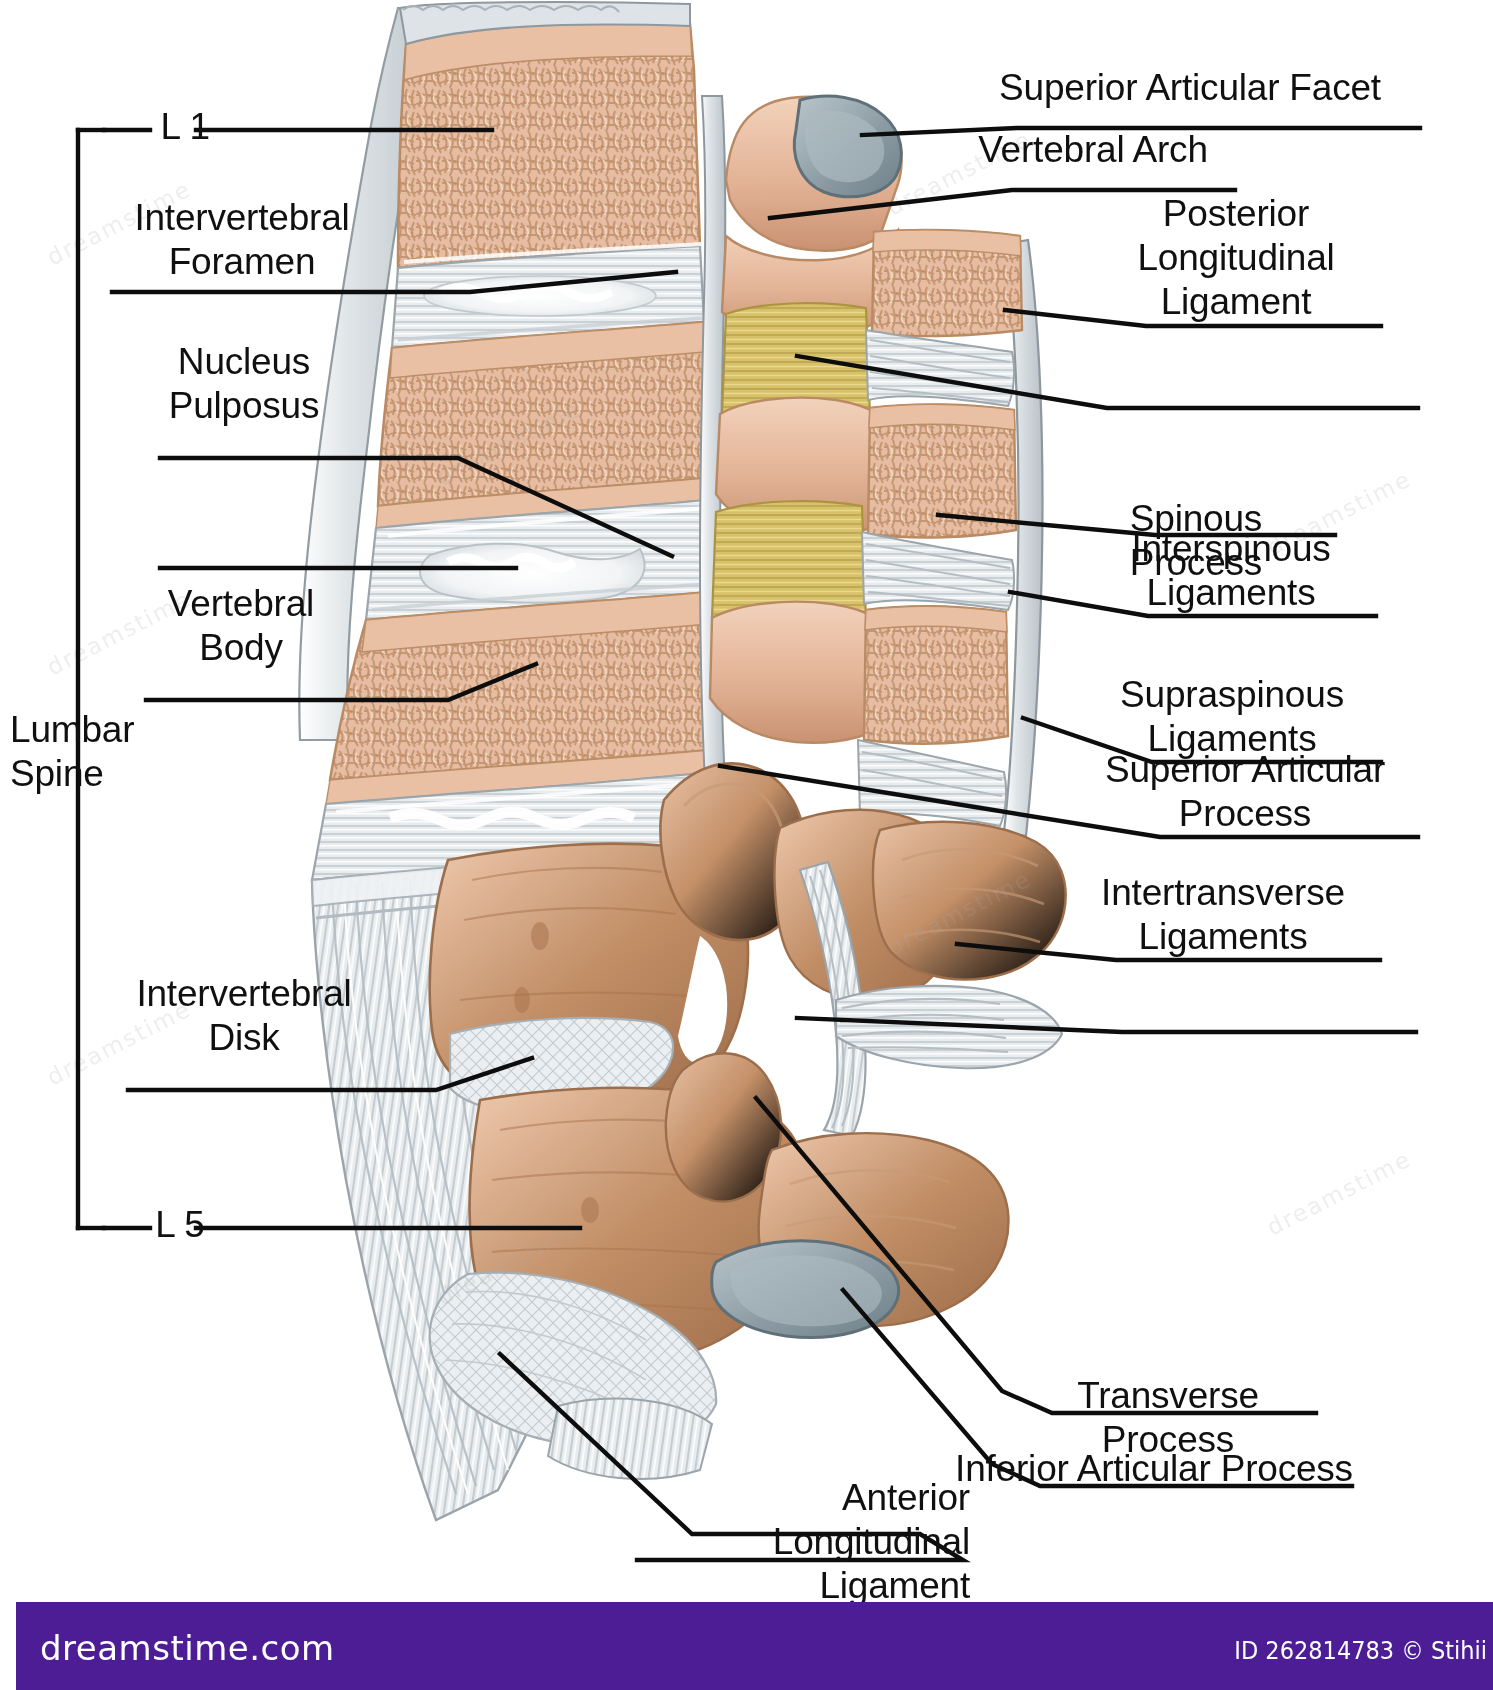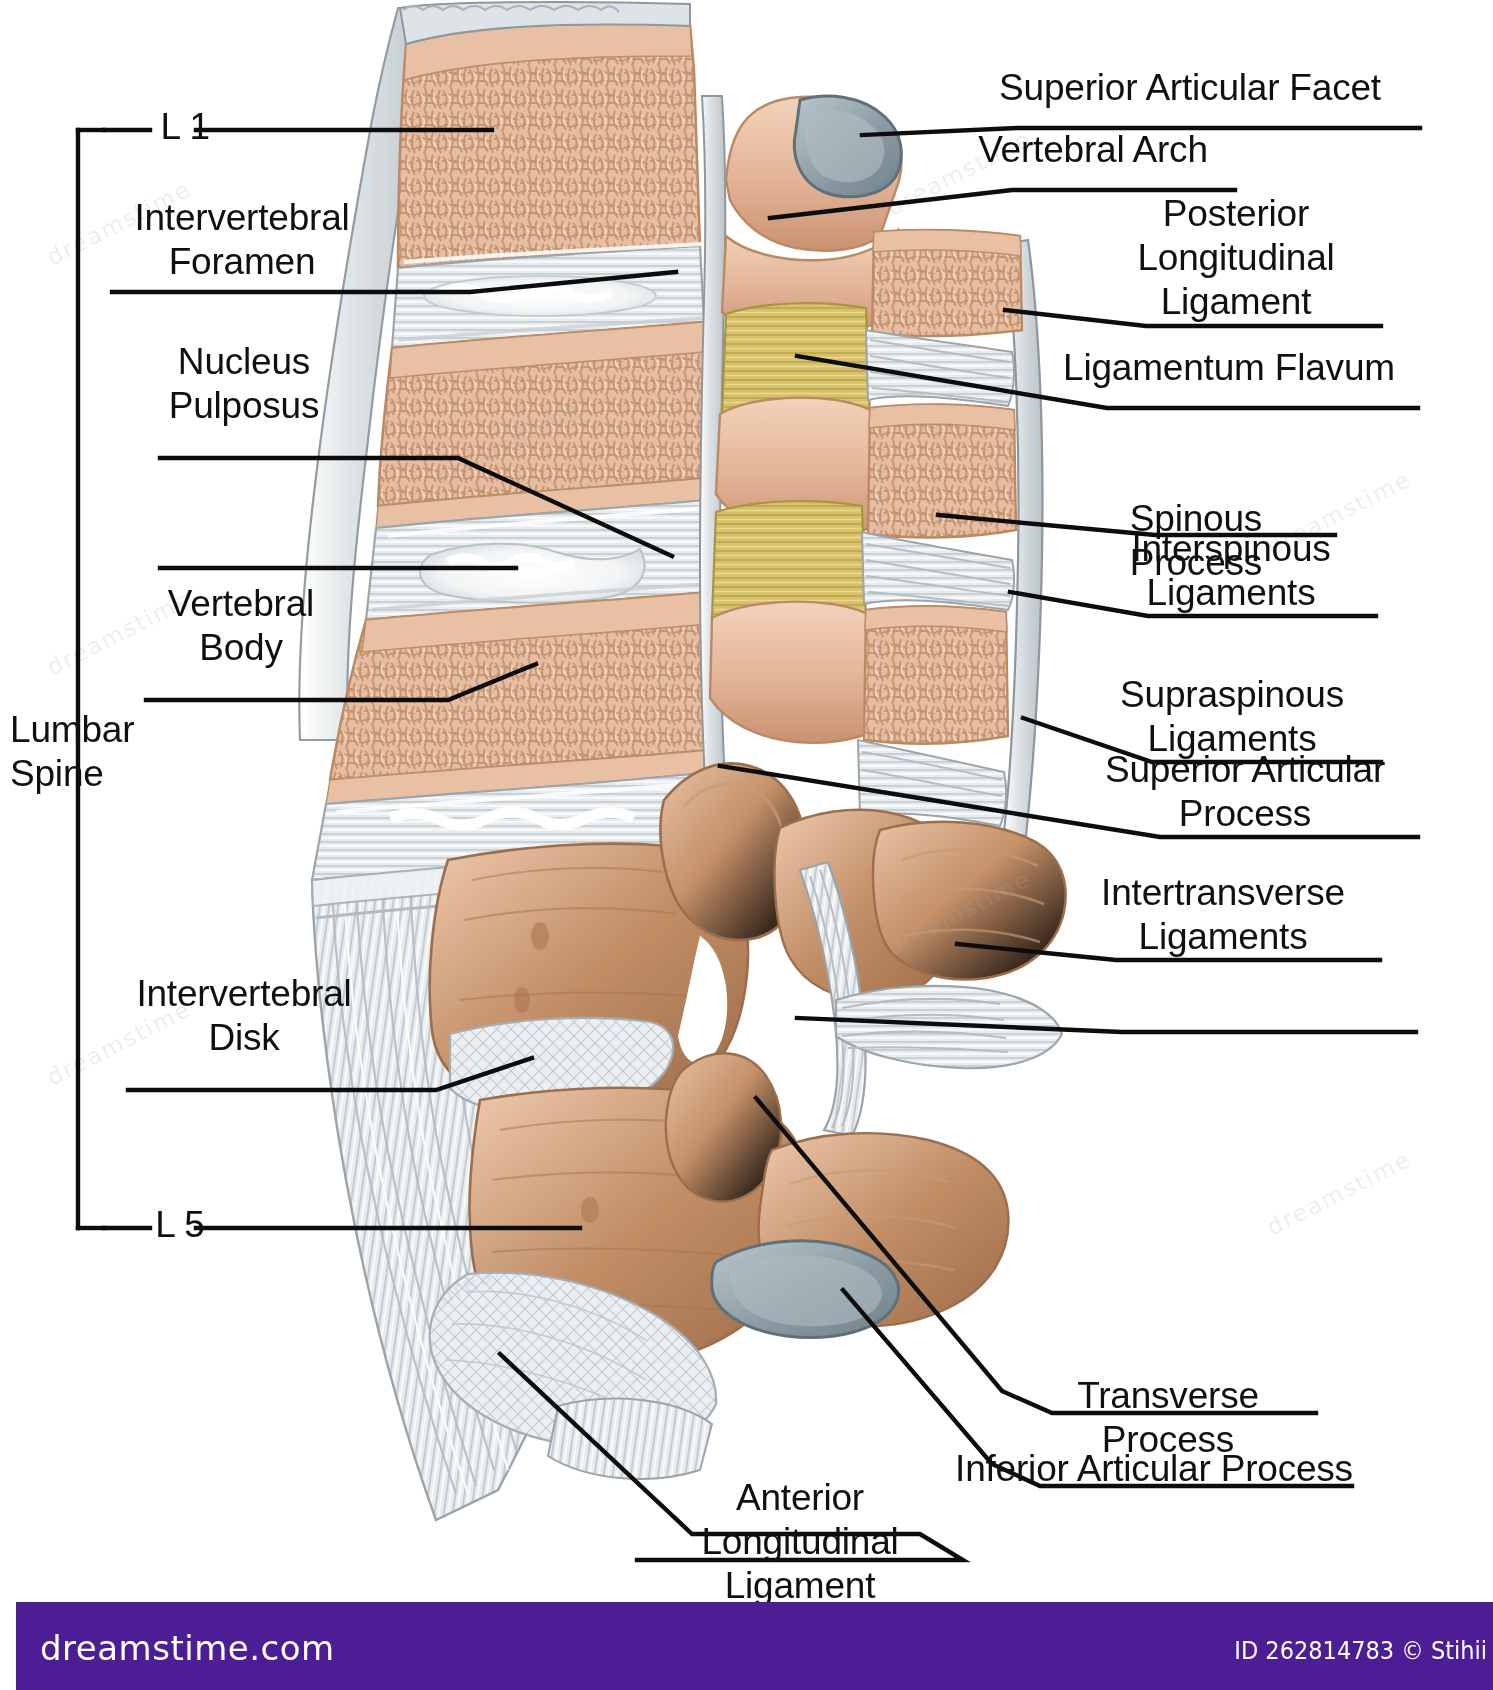--- a/index.html
+++ b/index.html
@@ -464,34 +464,33 @@
   <div class="lbl c" style="left:104px; top:582px; width:274px;">Vertebral
 Body</div>
   <div class="lbl c" style="left:80px;  top:972px; width:328px;">Intervertebral
 Disk</div>
 
   <div class="lbl c" style="left:950px;  top:66px;  width:480px;">Superior Articular Facet</div>
   <div class="lbl c" style="left:940px;  top:128px; width:306px;">Vertebral Arch</div>
   <div class="lbl c" style="left:1086px; top:192px; width:300px;">Posterior
 Longitudinal
 Ligament</div>
-  <div class="lbl c" style="left:1030px; top:346px; width:398px;">Ligamentum Flavum</div>
   <div class="lbl c" style="left:1060px; top:473px; width:272px;margin-top:24px;">Spinous Process</div>
   <div class="lbl c" style="left:1080px; top:527px; width:302px;">Interspinous
 Ligaments</div>
   <div class="lbl c" style="left:1076px; top:673px; width:312px;">Supraspinous
 Ligaments</div>
   <div class="lbl c" style="left:1062px; top:748px; width:366px;">Superior Articular
 Process</div>
   <div class="lbl c" style="left:1058px; top:871px; width:330px;">Intertransverse
 Ligaments</div>
   <div class="lbl c" style="left:1008px; top:1374px; width:320px;">Transverse Process</div>
   <div class="lbl c" style="left:948px;  top:1447px; width:412px;">Inferior Articular Process</div>
 
-  <div class="lbl c" style="left:630px; top:1476px; width:340px;">Anterior
+  <div class="lbl c" style="left:630px; top:1476px; width:340px;text-align:right;">Anterior
 Longitudinal Ligament</div>
 
   <div id="footer">
     <div id="dtlogo">dreamstime.com</div>
     <div id="dtid">ID 262814783 © Stihii</div>
   </div>
 
 </div>
 
 </body></html>

